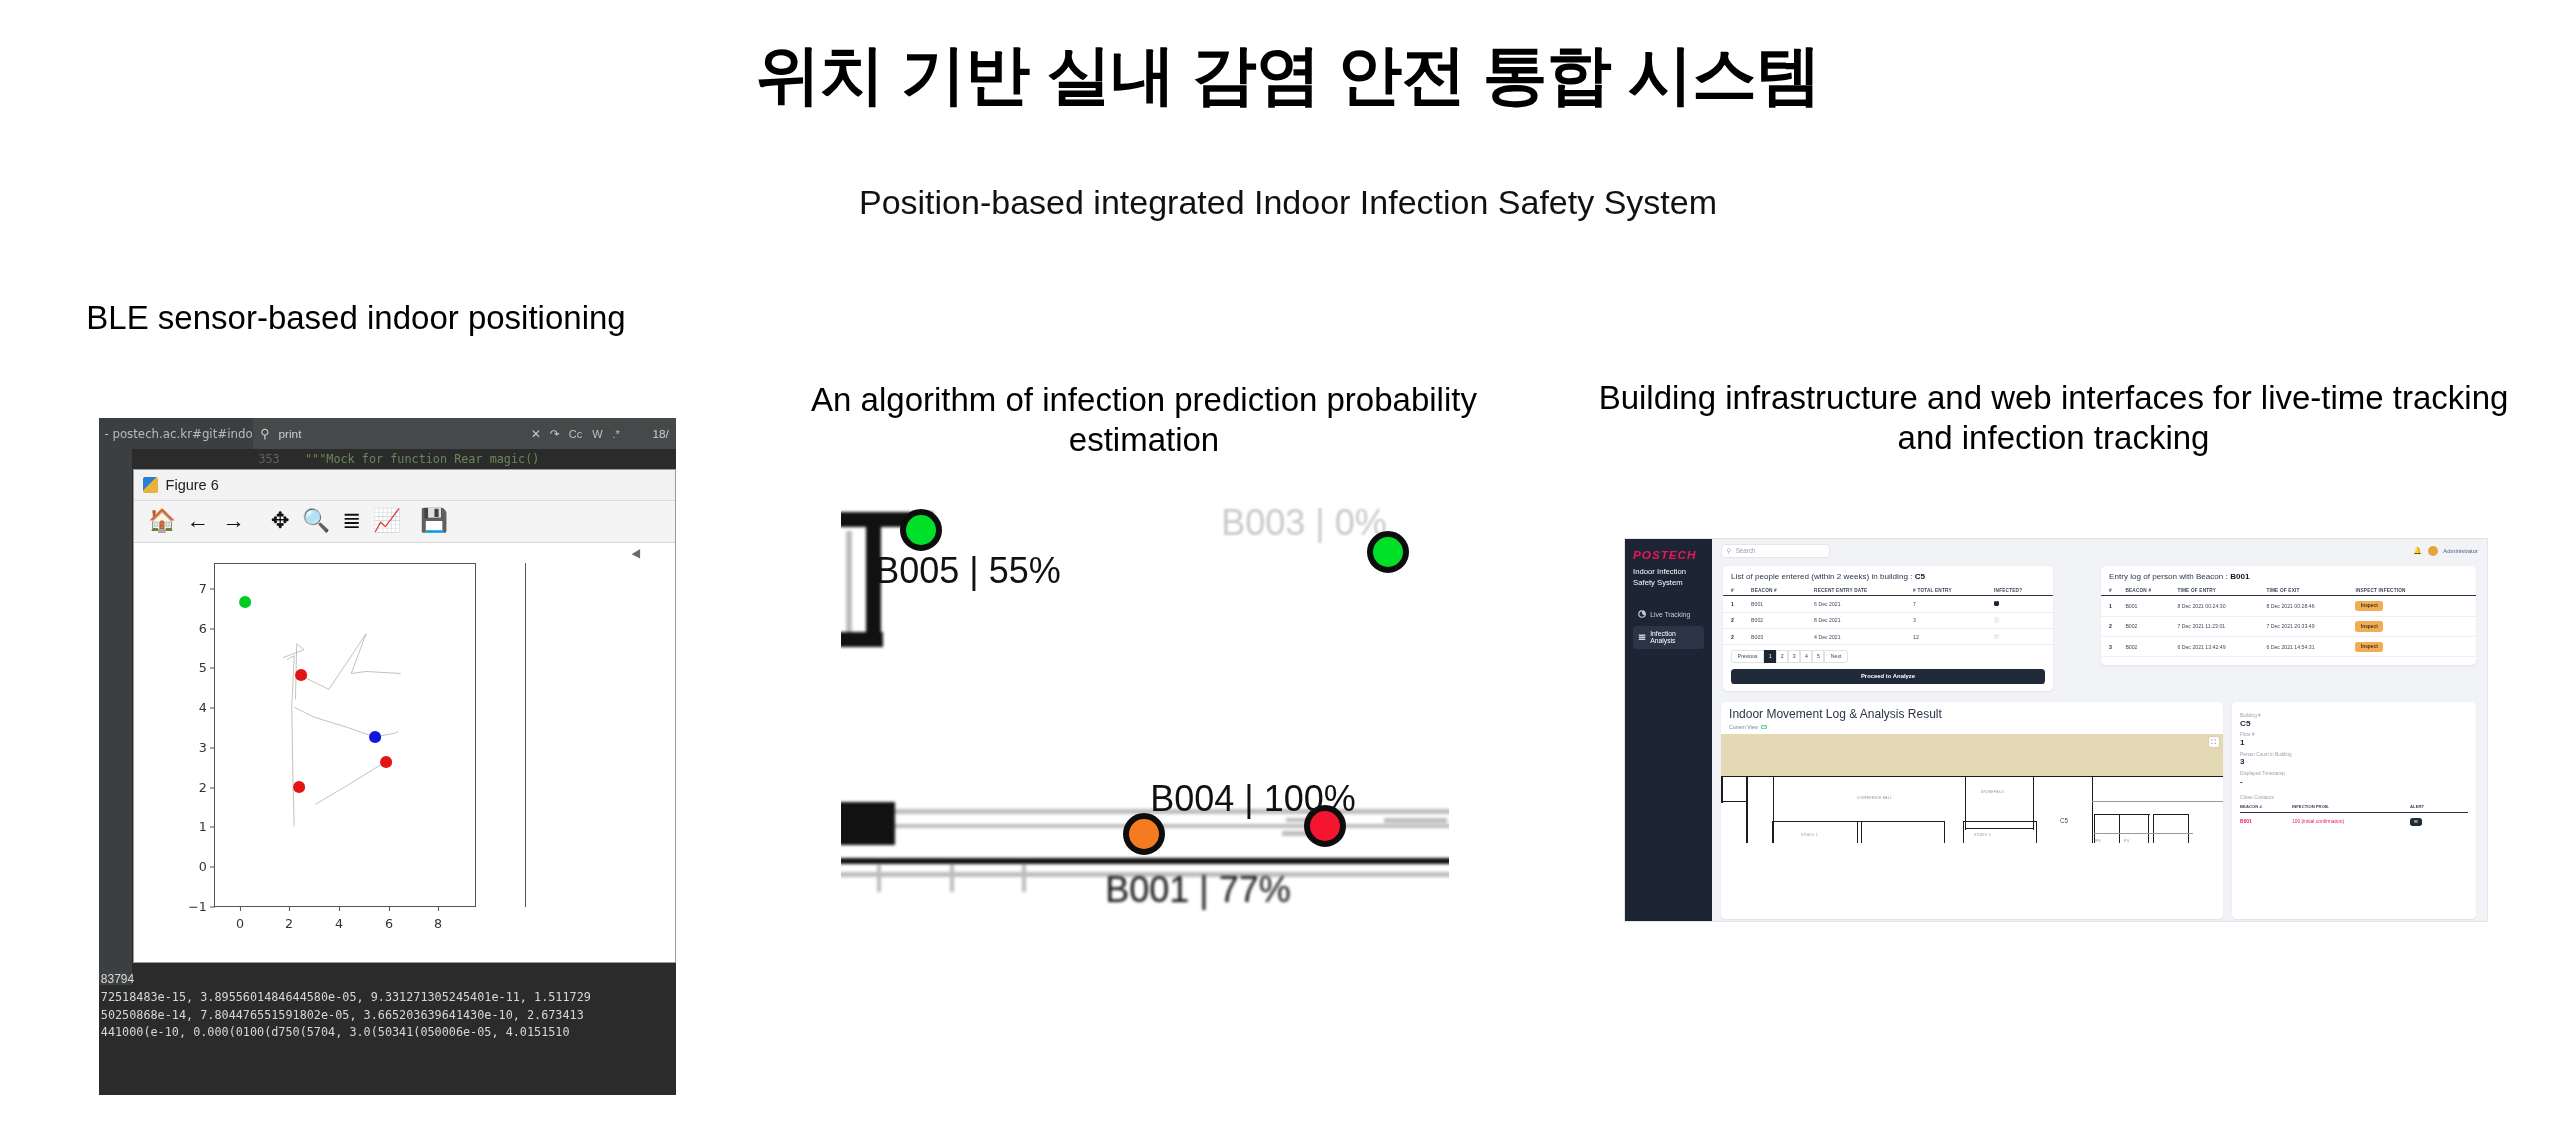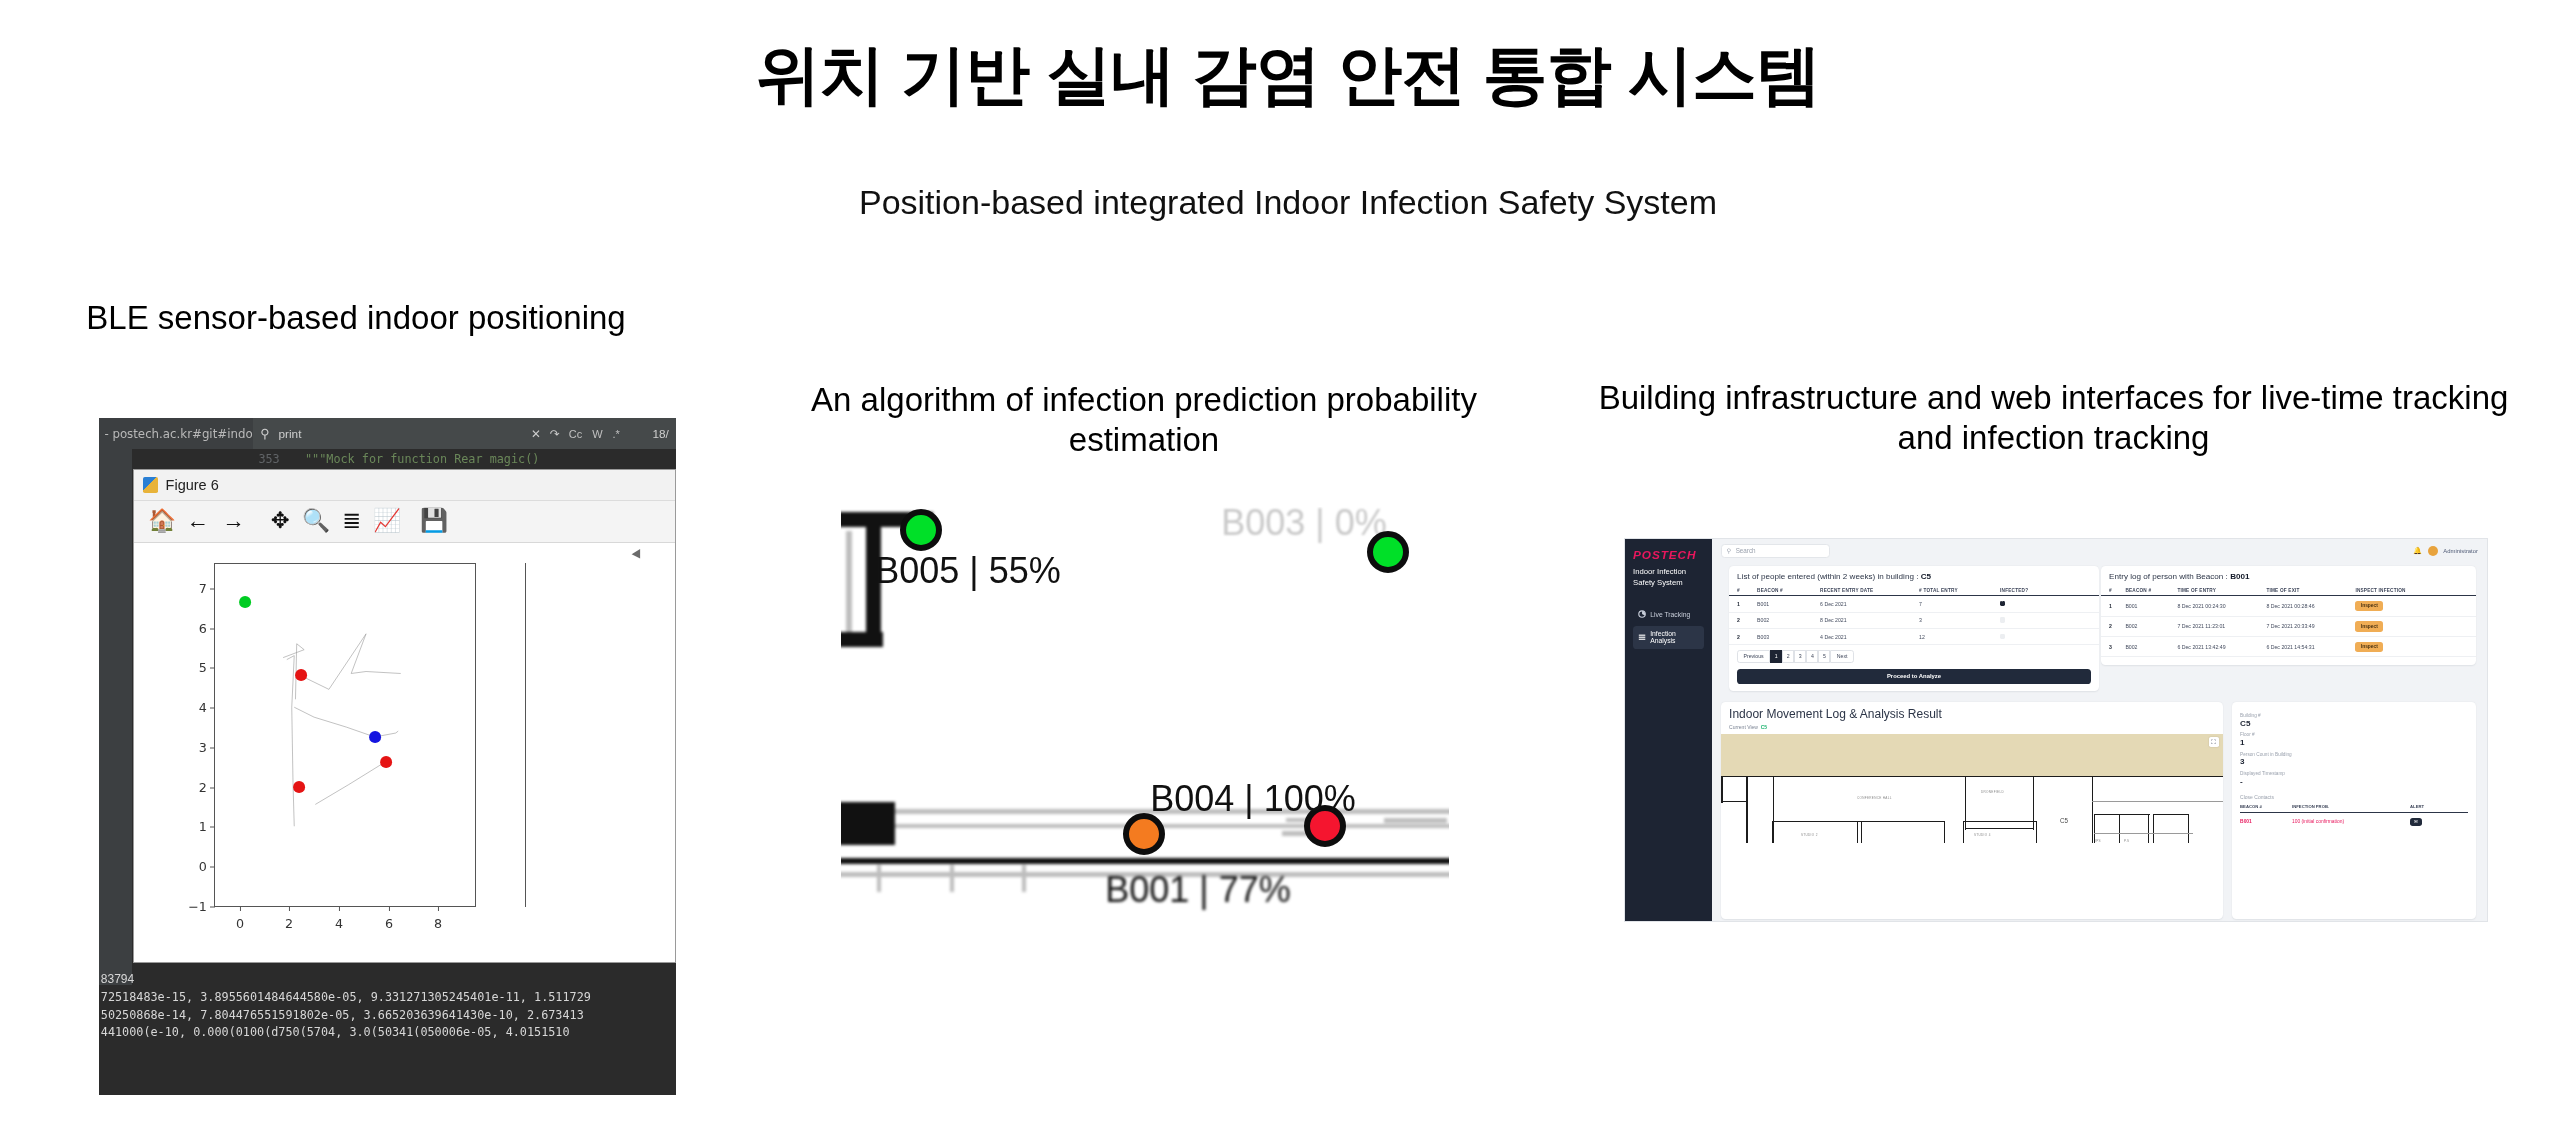--- a/index.html
+++ b/index.html
@@ -417,21 +417,21 @@
         <span>⚲</span>
         <span>Search</span>
       </div>
       <div class="topbar-right">
         <span class="bell">🔔</span>
         <span class="avatar"></span>
         <span class="admin-label">Administrator</span>
       </div>
     </div>
 
-    <div class="card" style="left:17px; top:27px; width:370px;">
+    <div class="card" style="left:11px; top:27px; width:330px;">
       <div class="card-title">
         <span>List of people entered (within 2 weeks) in building : </span><b>C5</b>
       </div>
       <table class="dt">
         <tbody>
             <tr>
           <th style="width:20px">#</th>
           <th style="width:63px">BEACON #</th>
           <th style="width:99px">RECENT ENTRY DATE</th>
           <th style="width:81px"># TOTAL ENTRY</th>

